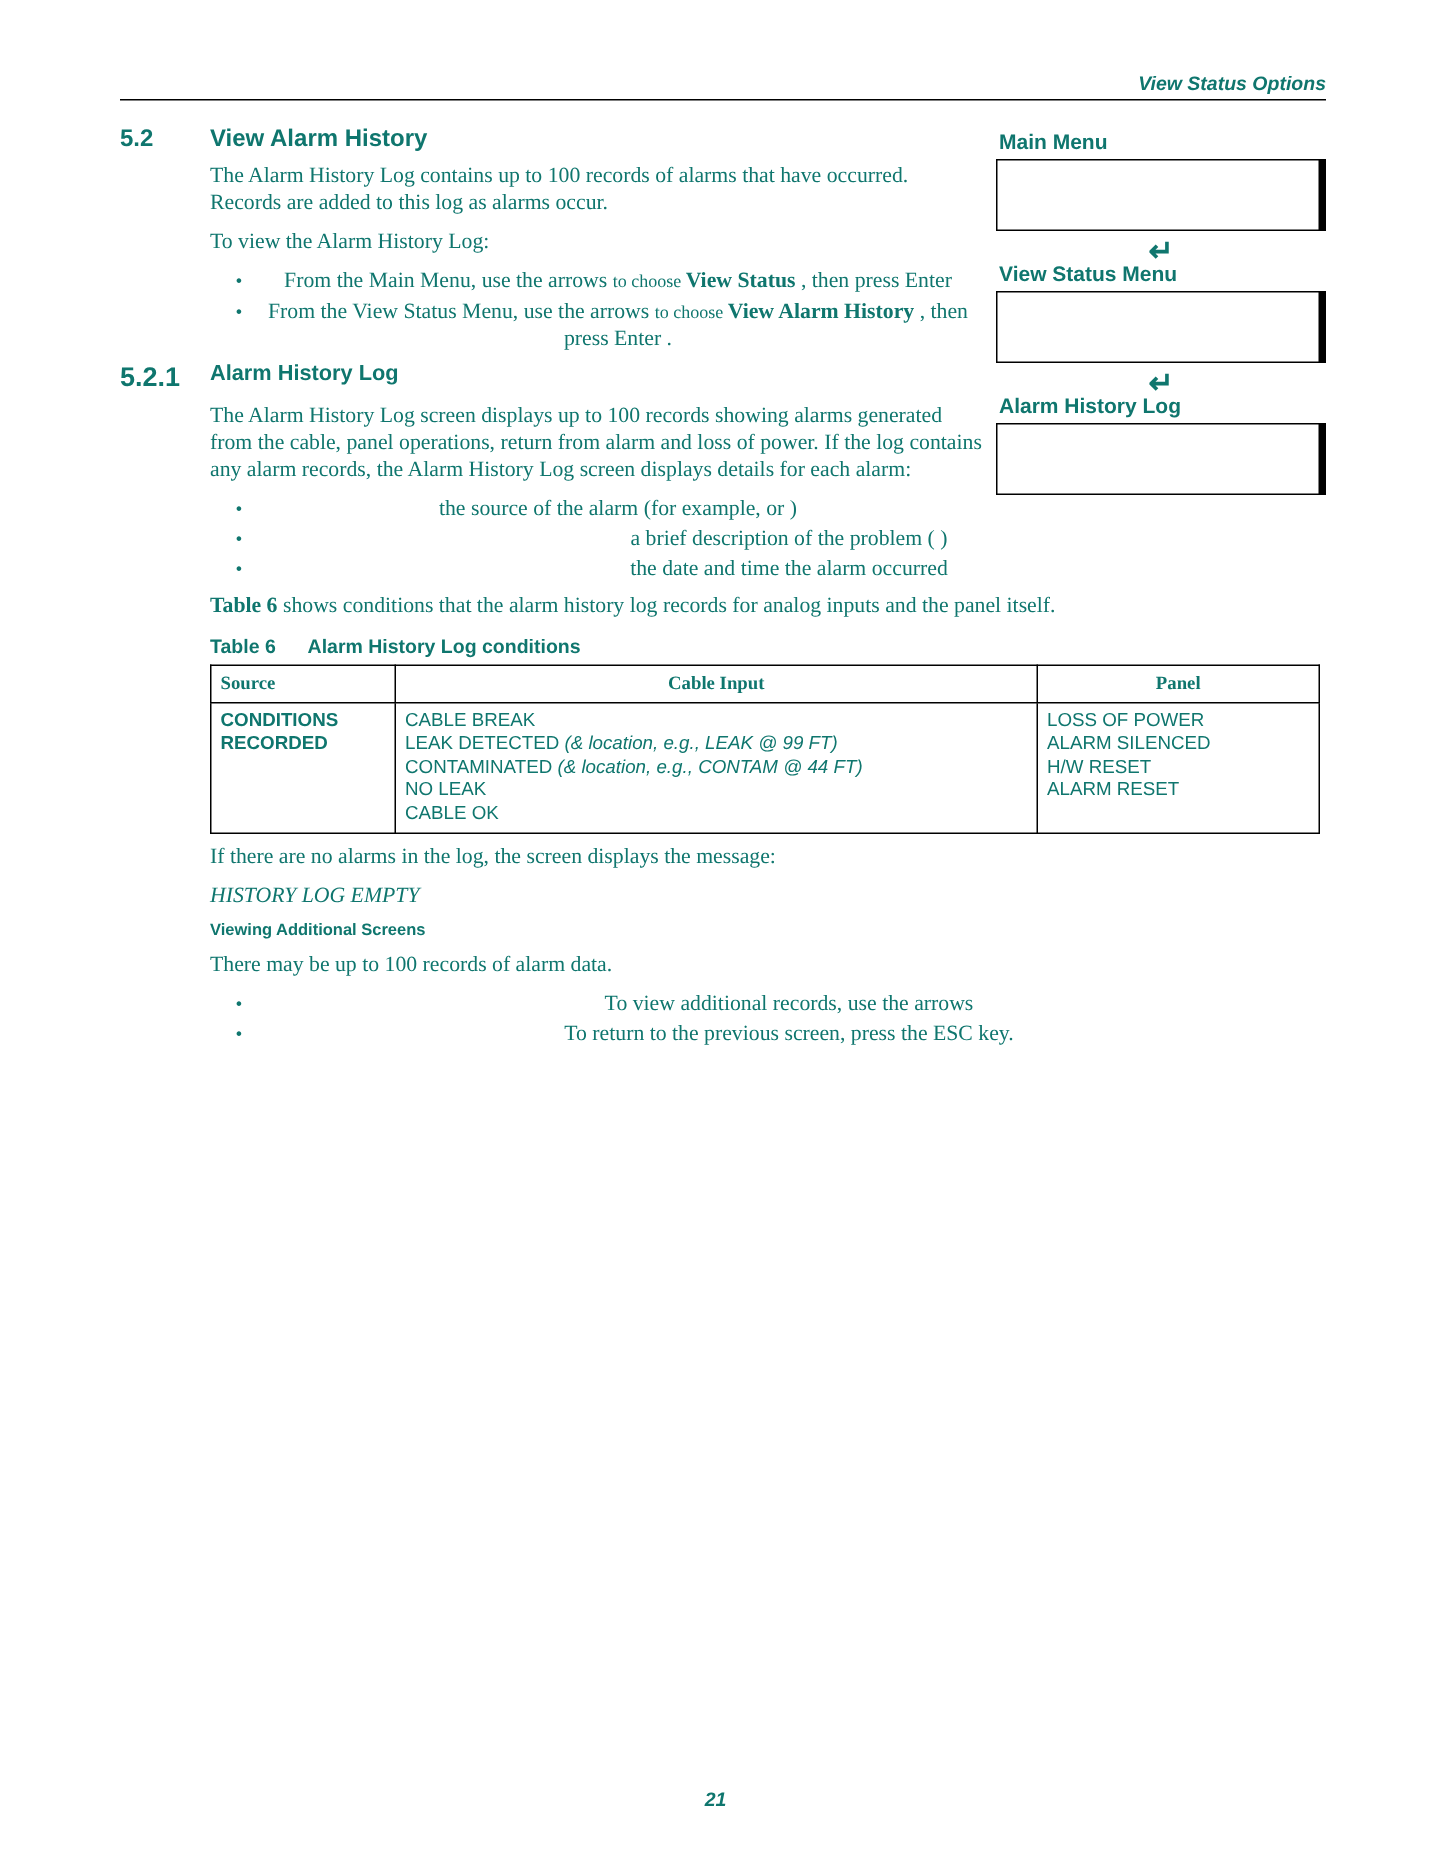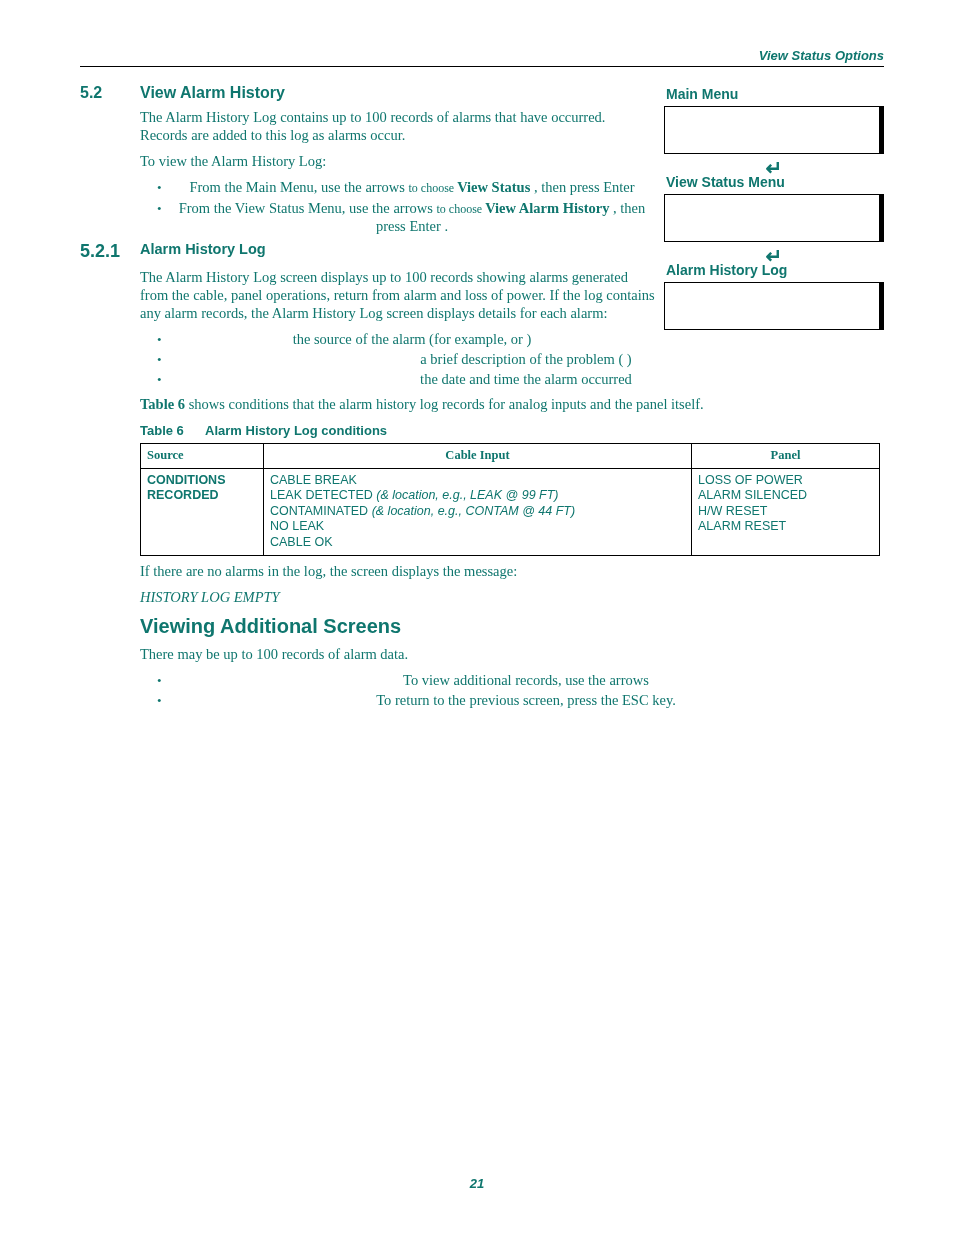--- a/index.html
+++ b/index.html
@@ -29,22 +29,22 @@
   .split{float:right;width:220px;margin-left:8px;margin-top:2px;text-align:center;}
   .minihead{font-family:Arial,Helvetica,sans-serif;font-weight:bold;font-size:14px;text-align:left;margin:0 0 4px 2px;}
   .lcd{border:1.5px solid #000;border-right-width:5px;height:46px;margin-bottom:6px;}
   .enter{font-size:20px;font-weight:bold;line-height:1;margin-top:-2px;margin-bottom:-4px;}
   .captionline{font-family:Arial,Helvetica,sans-serif;font-weight:bold;font-size:13px;margin:10px 0 4px 0;}
   table.log{width:740px;border-collapse:collapse;font-family:Arial,Helvetica,sans-serif;font-size:12.5px;margin-left:0;}
   table.log th,table.log td{border:1px solid #000;padding:4px 6px;vertical-align:top;text-align:left;}
   table.log th{font-weight:bold;text-align:center;font-family:Liberation Serif, serif;}
   table.log th:first-child{text-align:left;}
   .indentmsg{font-style:italic;font-family:Georgia,serif;margin-left:28px;}
-  .h4{font-family:Arial,Helvetica,sans-serif;font-weight:bold;font-size:20px;margin:8px 0 4px 0;}
-  .pagenum{position:absolute;left:0;right:0;bottom:44px;text-align:center;
+  .h4{font-family:Arial,Helvetica,sans-serif;font-weight:bold;font-size:11px;margin:8px 0 4px 0;}
+  .pagenum{position:absolute;left:0;right:0;bottom:28px;text-align:center;
     font-family:Arial,Helvetica,sans-serif;font-weight:bold;font-style:italic;font-size:13px;}
 </style>
 </head>
 <body>
 
 <div class="page">
   <div class="header-right">View Status Options</div>
   <div class="header-rule"></div>
 
   <div class="content">

